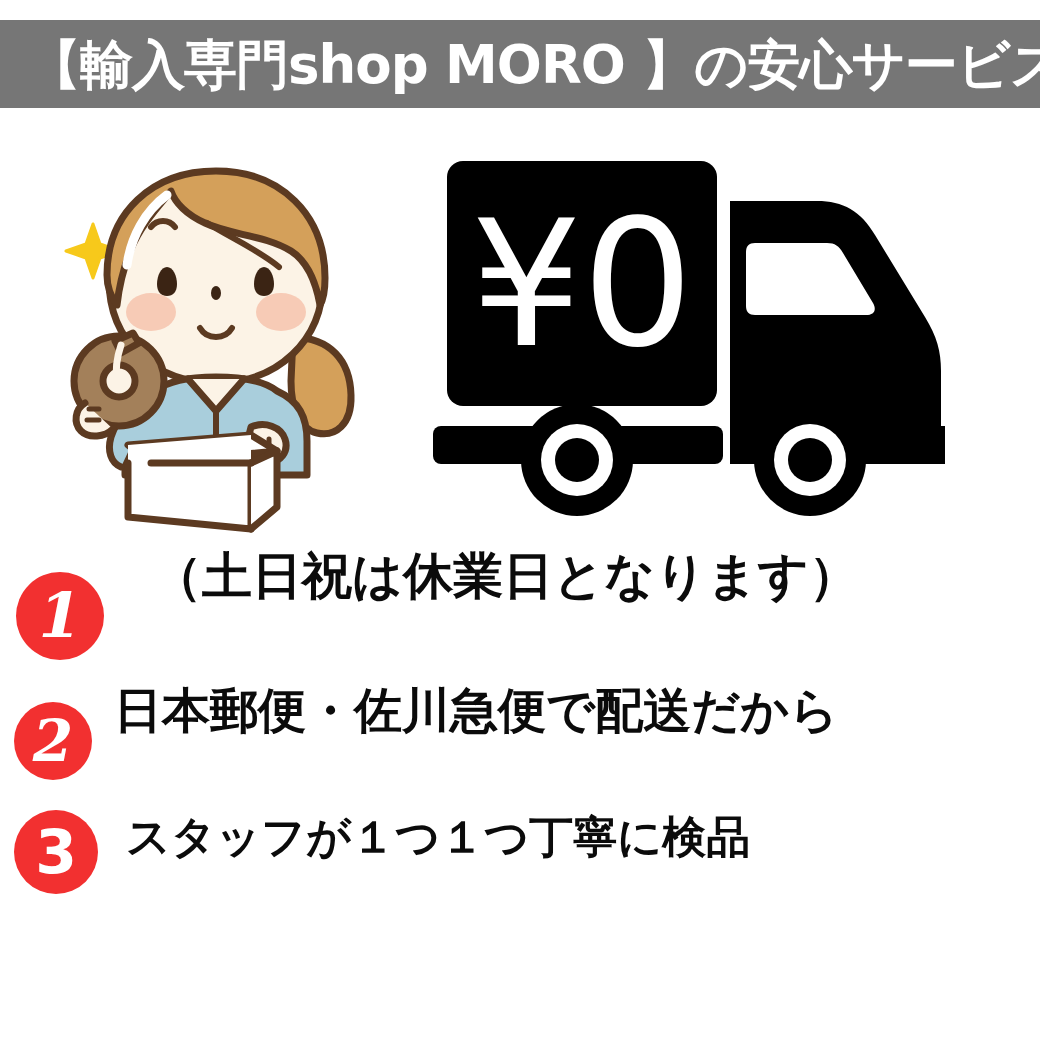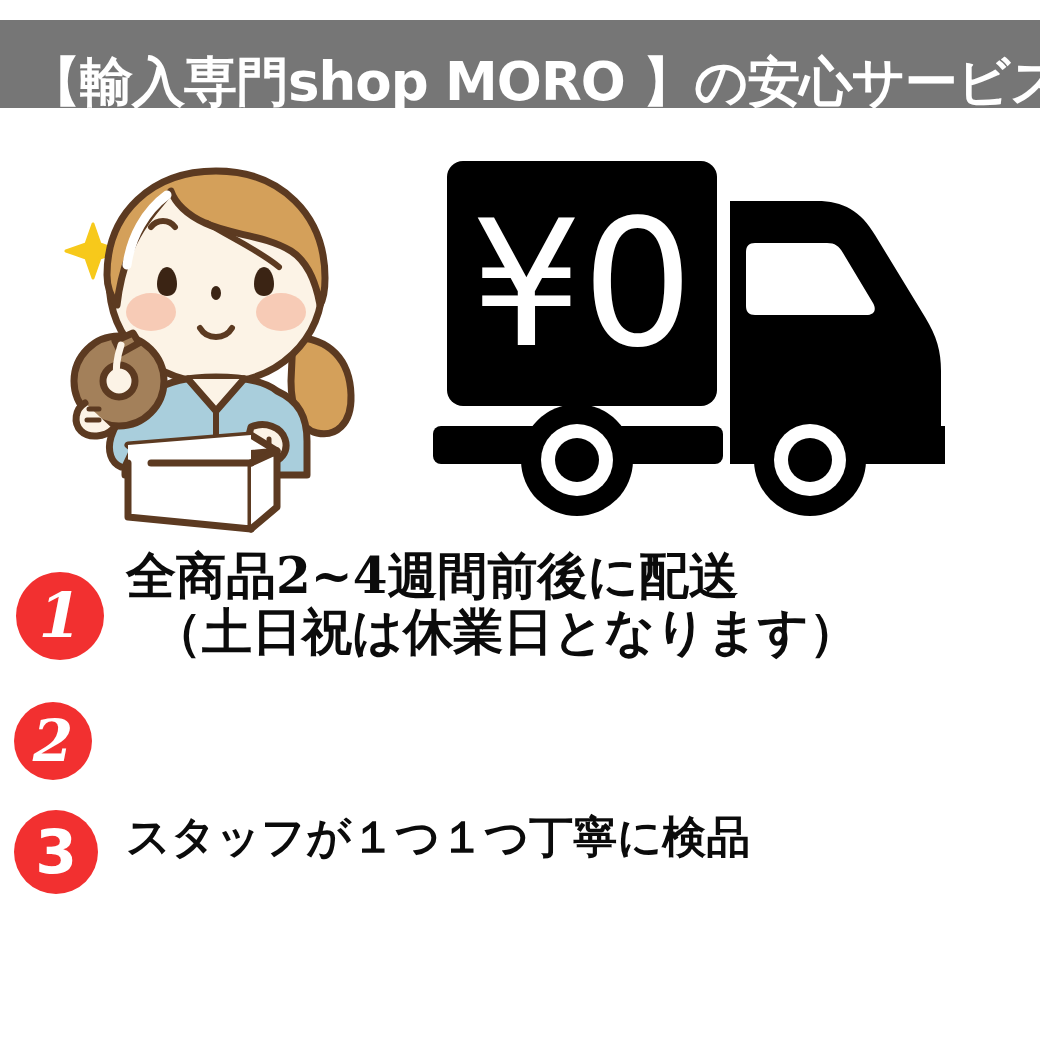--- a/index.html
+++ b/index.html
@@ -23,21 +23,21 @@
 
   
   .banner {
     position: absolute;
     left: 0;
     top: 20px;
     width: 1040px;
     height: 88px;
     background: #767676;
     display: flex;
-    align-items: flex-end;
+    align-items: center;
   }
   .banner-text {
     color: #ffffff;
     font-family: "DejaVu Sans", "Liberation Sans", sans-serif;
     font-weight: 700;
     font-size: 53px;
     line-height: 1;
     letter-spacing: -1px;
     padding-left: 28px;
     white-space: nowrap;
@@ -237,28 +237,28 @@
 
       <text x="157" y="200" fill="#ffffff" text-anchor="middle" font-family="DejaVu Sans, Liberation Sans, sans-serif" font-size="175" font-weight="400">¥0</text>
     </svg>
   </div>
 
   <div class="features">
 
     <div class="feature f1">
       <div class="badge badge-1">1</div>
       <div class="feature-body">
-        <div class="fline fline-1">全商品2~4週間前後に配送</div>
         <div class="fline fline-2">（土日祝は休業日となります）</div>
       </div>
     </div>
 
     <div class="feature f2">
       <div class="badge badge-2">2</div>
       <div class="feature-body">
+        <div class="fline fline-1">日本郵便・佐川急便で配送だから</div>
       </div>
     </div>
 
     <div class="feature f3">
       <div class="badge badge-3">3</div>
       <div class="feature-body">
         <div class="fline fline-1">スタッフが１つ１つ丁寧に検品</div>
       </div>
     </div>
 

